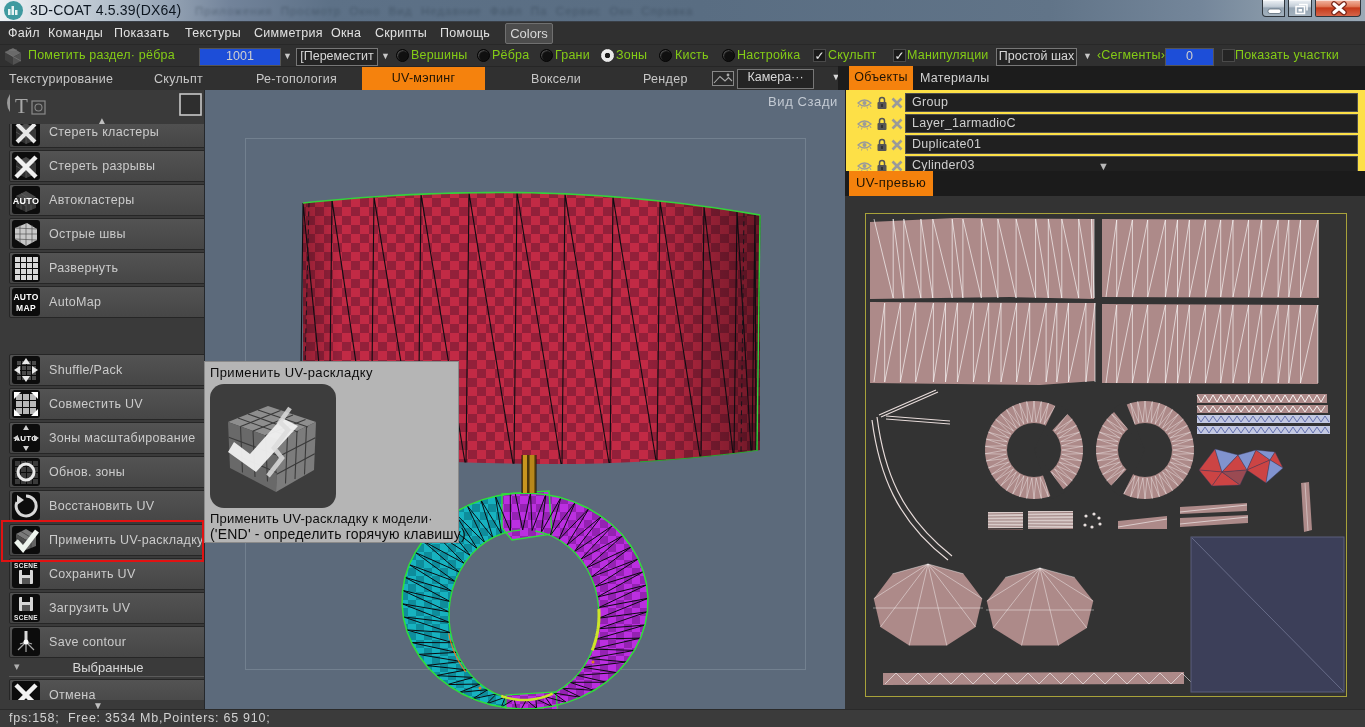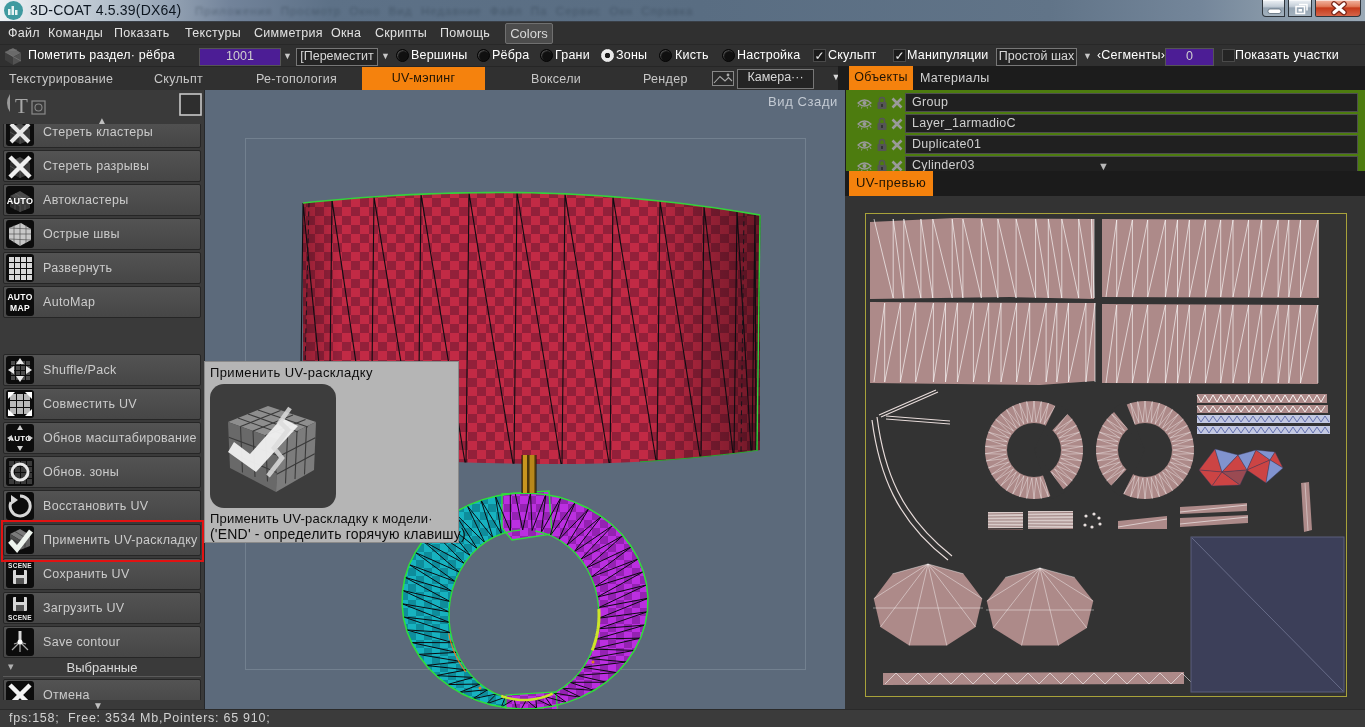--- a/index.html
+++ b/index.html
@@ -12,22 +12,22 @@
 .wbtns{position:absolute;right:4px;top:0;height:18px}
 .wb{display:inline-block;width:23px;height:17px;border:1px solid #2e353c;border-top:none;background:linear-gradient(#eef2f6,#c3cdd7 40%,#97a6b4 50%,#a3b1bd);position:relative;vertical-align:top;margin-left:3px;box-shadow:inset 0 1px 0 rgba(255,255,255,0.6)}
 .wb.cl{width:46px;background:linear-gradient(#f2b5a2,#e07a5a 40%,#c63a1a 50%,#d5654a);border-bottom-left-radius:2px;border-bottom-right-radius:4px}
 .wb.mn{border-bottom-left-radius:4px}
 
 #menubar{left:0;top:22px;width:1365px;height:23px;background:#303030;border-bottom:1px solid #282828}
 .mi{position:absolute;top:4px;font-size:12.5px;color:#e2e2e2;letter-spacing:0.3px}
 #colorsbtn{position:absolute;left:505px;top:1px;width:48px;height:21px;background:#4c4c4c;border:1px solid #707070;border-radius:2px;color:#d8d8d8;font-size:13px;text-align:center;line-height:19px}
 
 #toolbar{left:0;top:45px;width:1365px;height:21px;background:#303030}
-.ti{position:absolute;top:3px;font-size:12.5px;color:#ffffff;letter-spacing:0.2px}
-.tin{position:absolute;top:3px;height:18px;background:#4c1d95;border:1px solid #555;color:#cfcfcf;font-size:12.5px;text-align:center}
+.ti{position:absolute;top:3px;font-size:12.5px;color:#84cc16;letter-spacing:0.2px}
+.tin{position:absolute;top:3px;height:18px;background:#1d4ed8;border:1px solid #555;color:#cfcfcf;font-size:12.5px;text-align:center}
 .tdd{position:absolute;top:3px;height:18px;background:#242424;border:1px solid #777;color:#d8d8d8;font-size:12.5px;text-align:center}
 .radio{position:absolute;top:4px;width:13px;height:13px;border-radius:50%;background:#101010;border:1px solid #050505;box-shadow:inset 1px 1px 1px rgba(255,255,255,0.25)}
 .radio.on{background:radial-gradient(circle,#1a1a1a 0 2.5px,#e8e8e8 3px 100%);border:1px solid #f0f0f0}
 .chk{position:absolute;top:4px;width:13px;height:13px;background:#1a1a1a;border:1px solid #4a4a4a;color:#e8e8e8;font-size:12px;line-height:12px;text-align:center}
 .arr{position:absolute;font-size:9px;color:#c8c8c8}
 
 #tabrow{left:0;top:66px;width:1365px;height:24px;background:#303030;border-top:1px solid #262626}
 #tabrowR{left:838px;top:66px;width:527px;height:24px;background:#1c1c1c}
 .tab{position:absolute;top:5px;font-size:12.5px;color:#c8c8c8;letter-spacing:0.3px}
 .otab{position:absolute;background:#f5820d;color:#1e1405;font-size:12.5px;letter-spacing:0.3px;text-align:center}
@@ -44,21 +44,21 @@
 #viewport{left:205px;top:90px;width:740px;height:619px;background:#5c6a7b;overflow:hidden}
 #innerrect{position:absolute;left:40px;top:48px;width:561px;height:532px;border:1px solid #72808f}
 #vidtext{position:absolute;left:563px;top:4px;color:#c3cad3;font-size:13px;letter-spacing:0.6px}
 
 #tooltip{left:204px;top:361px;width:255px;height:182px;background:#b5b5b5;border:1px solid #8a8a8a;z-index:10}
 #tooltip .t1{position:absolute;left:5px;top:3px;font-size:13px;color:#0c0c0c;letter-spacing:0.4px;}
 #tooltip .img{position:absolute;left:5px;top:22px}
 #tooltip .t2{position:absolute;left:5px;top:149px;font-size:13px;color:#0c0c0c;letter-spacing:0.2px;white-space:nowrap}
 #tooltip .t3{position:absolute;left:5px;top:164px;font-size:14px;color:#0c0c0c;letter-spacing:0.2px;white-space:nowrap}
 
-#opanel{left:845px;top:90px;width:520px;height:81px;background:#4d7c0f;overflow:hidden;border-left:1px solid #1e1e1e}
+#opanel{left:845px;top:90px;width:520px;height:81px;background:#fde047;overflow:hidden;border-left:1px solid #1e1e1e}
 .orow{position:absolute;left:0;width:520px;height:20px}
 .oeye{position:absolute;left:11px;top:4px}
 .olock{position:absolute;left:30px;top:3px}
 .ox{position:absolute;left:45px;top:4px}
 .obox{position:absolute;left:59px;top:0px;width:453px;height:19px;background:#202020;border:1px solid #4f4f4f;color:#cfcfcf;font-size:12.5px;padding:1px 0 0 6px;letter-spacing:0.3px}
 #odiv{left:845px;top:171px;width:520px;height:25px;background:#1b1b1b}
 #uvtab{position:absolute;left:4px;top:0px;width:84px;height:25px;background:#f5820d;color:#1e1405;font-size:13px;text-align:center;line-height:24px;letter-spacing:0.4px}
 #uvpanel{left:845px;top:196px;width:520px;height:513px;background:#333333}
 #uvborder{position:absolute;left:20px;top:17px;width:482px;height:484px;border:1px solid #a8a23a}
 
@@ -245,21 +245,21 @@
 <div id="lpanel" class="abs">
 <svg class="abs" style="left:2px;top:2px" width="200" height="30">
 <path d="M8,2 Q2,11 8,20 Z" fill="#9a9a9a"></path>
 <text x="13" y="21" font-size="21" font-family="Liberation Serif" fill="#a8a8a8">T</text>
 <rect x="30" y="9" width="13" height="13" fill="none" stroke="#8a8a8a" stroke-width="1.2"></rect>
       <circle cx="36.5" cy="15.5" r="3.5" fill="none" stroke="#8a8a8a" stroke-width="1.1"></circle>
 <rect x="178" y="2" width="21" height="21" fill="#2e2e2e" stroke="#c8c8c8" stroke-width="1.6"></rect>
 </svg>
 <div class="hdrT" style="left:97px;top:25px;font-size:10px;color:#c0c0c0">▲</div>
 <div id="lbtnclip">
-<div style="position:absolute;left:0;top:-34px;width:205px;height:610px">
+<div style="position:absolute;left:6px;top:-34px;width:205px;height:610px">
 <div class="lbtn" style="top:26px">
           <svg class="licon" width="28" height="28">
             <rect width="28" height="28" rx="3" fill="#0c0c0c"></rect>
             <g transform="translate(14,15)">
               <polygon points="-10,-5 0,-10 10,-4 0,1" fill="#4a4a4a"></polygon>
               <polygon points="-10,-5 0,1 0,11 -10,6" fill="#2e2e2e"></polygon>
               <polygon points="10,-4 0,1 0,11 10,7" fill="#3a3a3a"></polygon>
               <g stroke="#666" stroke-width="0.6" fill="none">
                 <path d="M-10,-1 L0,5 M-5,-7.5 L5,-1.5 M0,1 L0,11 M-5,3.5 L-5,8.7 M5,4 L5,9"></path>
               </g>
@@ -399,21 +399,21 @@
           <svg class="licon" width="28" height="28">
             <rect width="28" height="28" rx="3" fill="#0c0c0c"></rect>
             <text x="14" y="17" font-size="8" font-weight="bold" fill="#fff" text-anchor="middle" font-family="Liberation Sans">AUTO</text>
             <g fill="#d0d0d0">
               <polygon points="14,1 17,6 11,6"></polygon>
               <polygon points="14,27 17,22 11,22"></polygon>
               <polygon points="1,14 6,11 6,17"></polygon>
               <polygon points="27,14 22,11 22,17"></polygon>
             </g>
           </svg>
-          <span>Обнов масштабирование</span>
+          <span>Зоны масштабирование</span>
         </div>
         <div class="lbtn" style="top:366px">
           <svg class="licon" width="28" height="28">
             <rect width="28" height="28" rx="3" fill="#0c0c0c"></rect>
             <g fill="#3a3a3a">
               <rect x="3" y="3" width="5" height="5"></rect>
               <rect x="9" y="3" width="5" height="5"></rect>
               <rect x="15" y="3" width="5" height="5"></rect>
               <rect x="21" y="3" width="5" height="5"></rect>
               <rect x="3" y="9" width="5" height="5"></rect>

